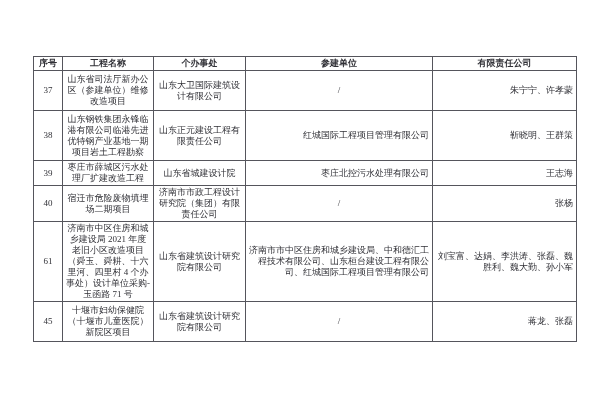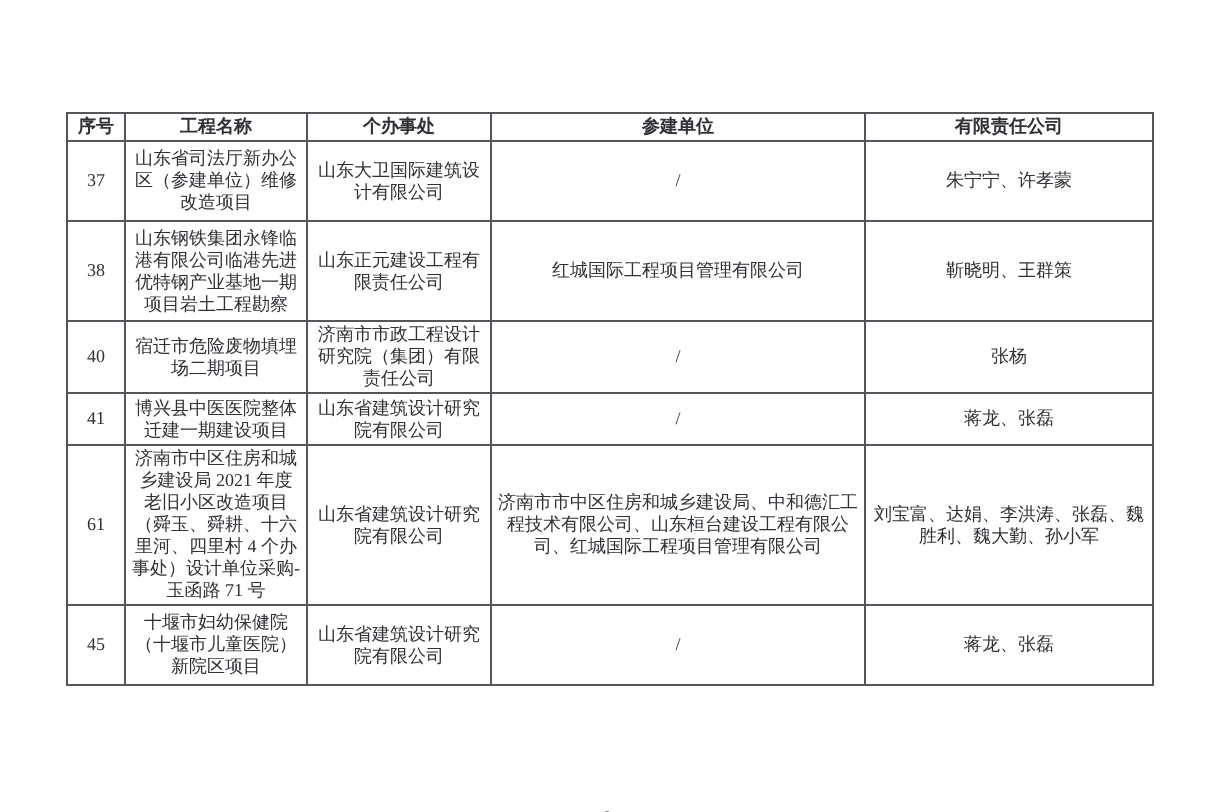--- a/index.html
+++ b/index.html
@@ -29,21 +29,21 @@
     word-break: break-all;
     overflow-wrap: anywhere;
   }
   .doc-table th {
     font-weight: bold;
     text-align: center;
     height: 13px;
     padding: 0 2px;
   }
   .c-center { text-align: center; }
-  .c-left   { text-align: center; }
+  .c-left   { text-align: right; }
   .r37 { height: 40px; }
   .r38 { height: 50px; }
   .r39 { height: 25px; }
   .r40 { height: 31px; }
   .r41 { height: 26px; }
   .r42 { height: 25px; }
   .r43 { height: 25px; }
   .r44 { height: 70px; }
   .r45 { height: 40px; }
 
@@ -87,33 +87,33 @@
         <td class="c-center">/</td>
         <td class="c-left">朱宁宁、许孝蒙</td>
       </tr>
       <tr class="r38">
         <td class="c-center">38</td>
         <td class="c-center">山东钢铁集团永锋临港有限公司临港先进优特钢产业基地一期项目岩土工程勘察</td>
         <td class="c-center">山东正元建设工程有限责任公司</td>
         <td class="c-left">红城国际工程项目管理有限公司</td>
         <td class="c-left">靳晓明、王群策</td>
       </tr>
+      <tr class="r39">
+        <td class="c-center">39</td>
+        <td class="c-center">枣庄市薛城区污水处理厂扩建改造工程</td>
+        <td class="c-center">山东省城建设计院</td>
+        <td class="c-left">枣庄北控污水处理有限公司</td>
+        <td class="c-left">王志海</td>
+      </tr>
       <tr class="r40">
         <td class="c-center">40</td>
         <td class="c-center">宿迁市危险废物填埋场二期项目</td>
         <td class="c-center">济南市市政工程设计研究院（集团）有限责任公司</td>
         <td class="c-center">/</td>
         <td class="c-left">张杨</td>
-      </tr>
-      <tr class="r41">
-        <td class="c-center">41</td>
-        <td class="c-center">博兴县中医医院整体迁建一期建设项目</td>
-        <td class="c-center">山东省建筑设计研究院有限公司</td>
-        <td class="c-center">/</td>
-        <td class="c-left">蒋龙、张磊</td>
       </tr>
       <tr class="r44">
         <td class="c-center">61</td>
         <td class="c-center">济南市中区住房和城乡建设局 2021 年度老旧小区改造项目（舜玉、舜耕、十六里河、四里村 4 个办事处）设计单位采购-玉函路 71 号</td>
         <td class="c-center">山东省建筑设计研究院有限公司</td>
         <td class="c-left">济南市市中区住房和城乡建设局、中和德汇工程技术有限公司、山东桓台建设工程有限公司、红城国际工程项目管理有限公司</td>
         <td class="c-left">刘宝富、达娟、李洪涛、张磊、魏胜利、魏大勤、孙小军</td>
       </tr>
       <tr class="r45">
         <td class="c-center">45</td>

